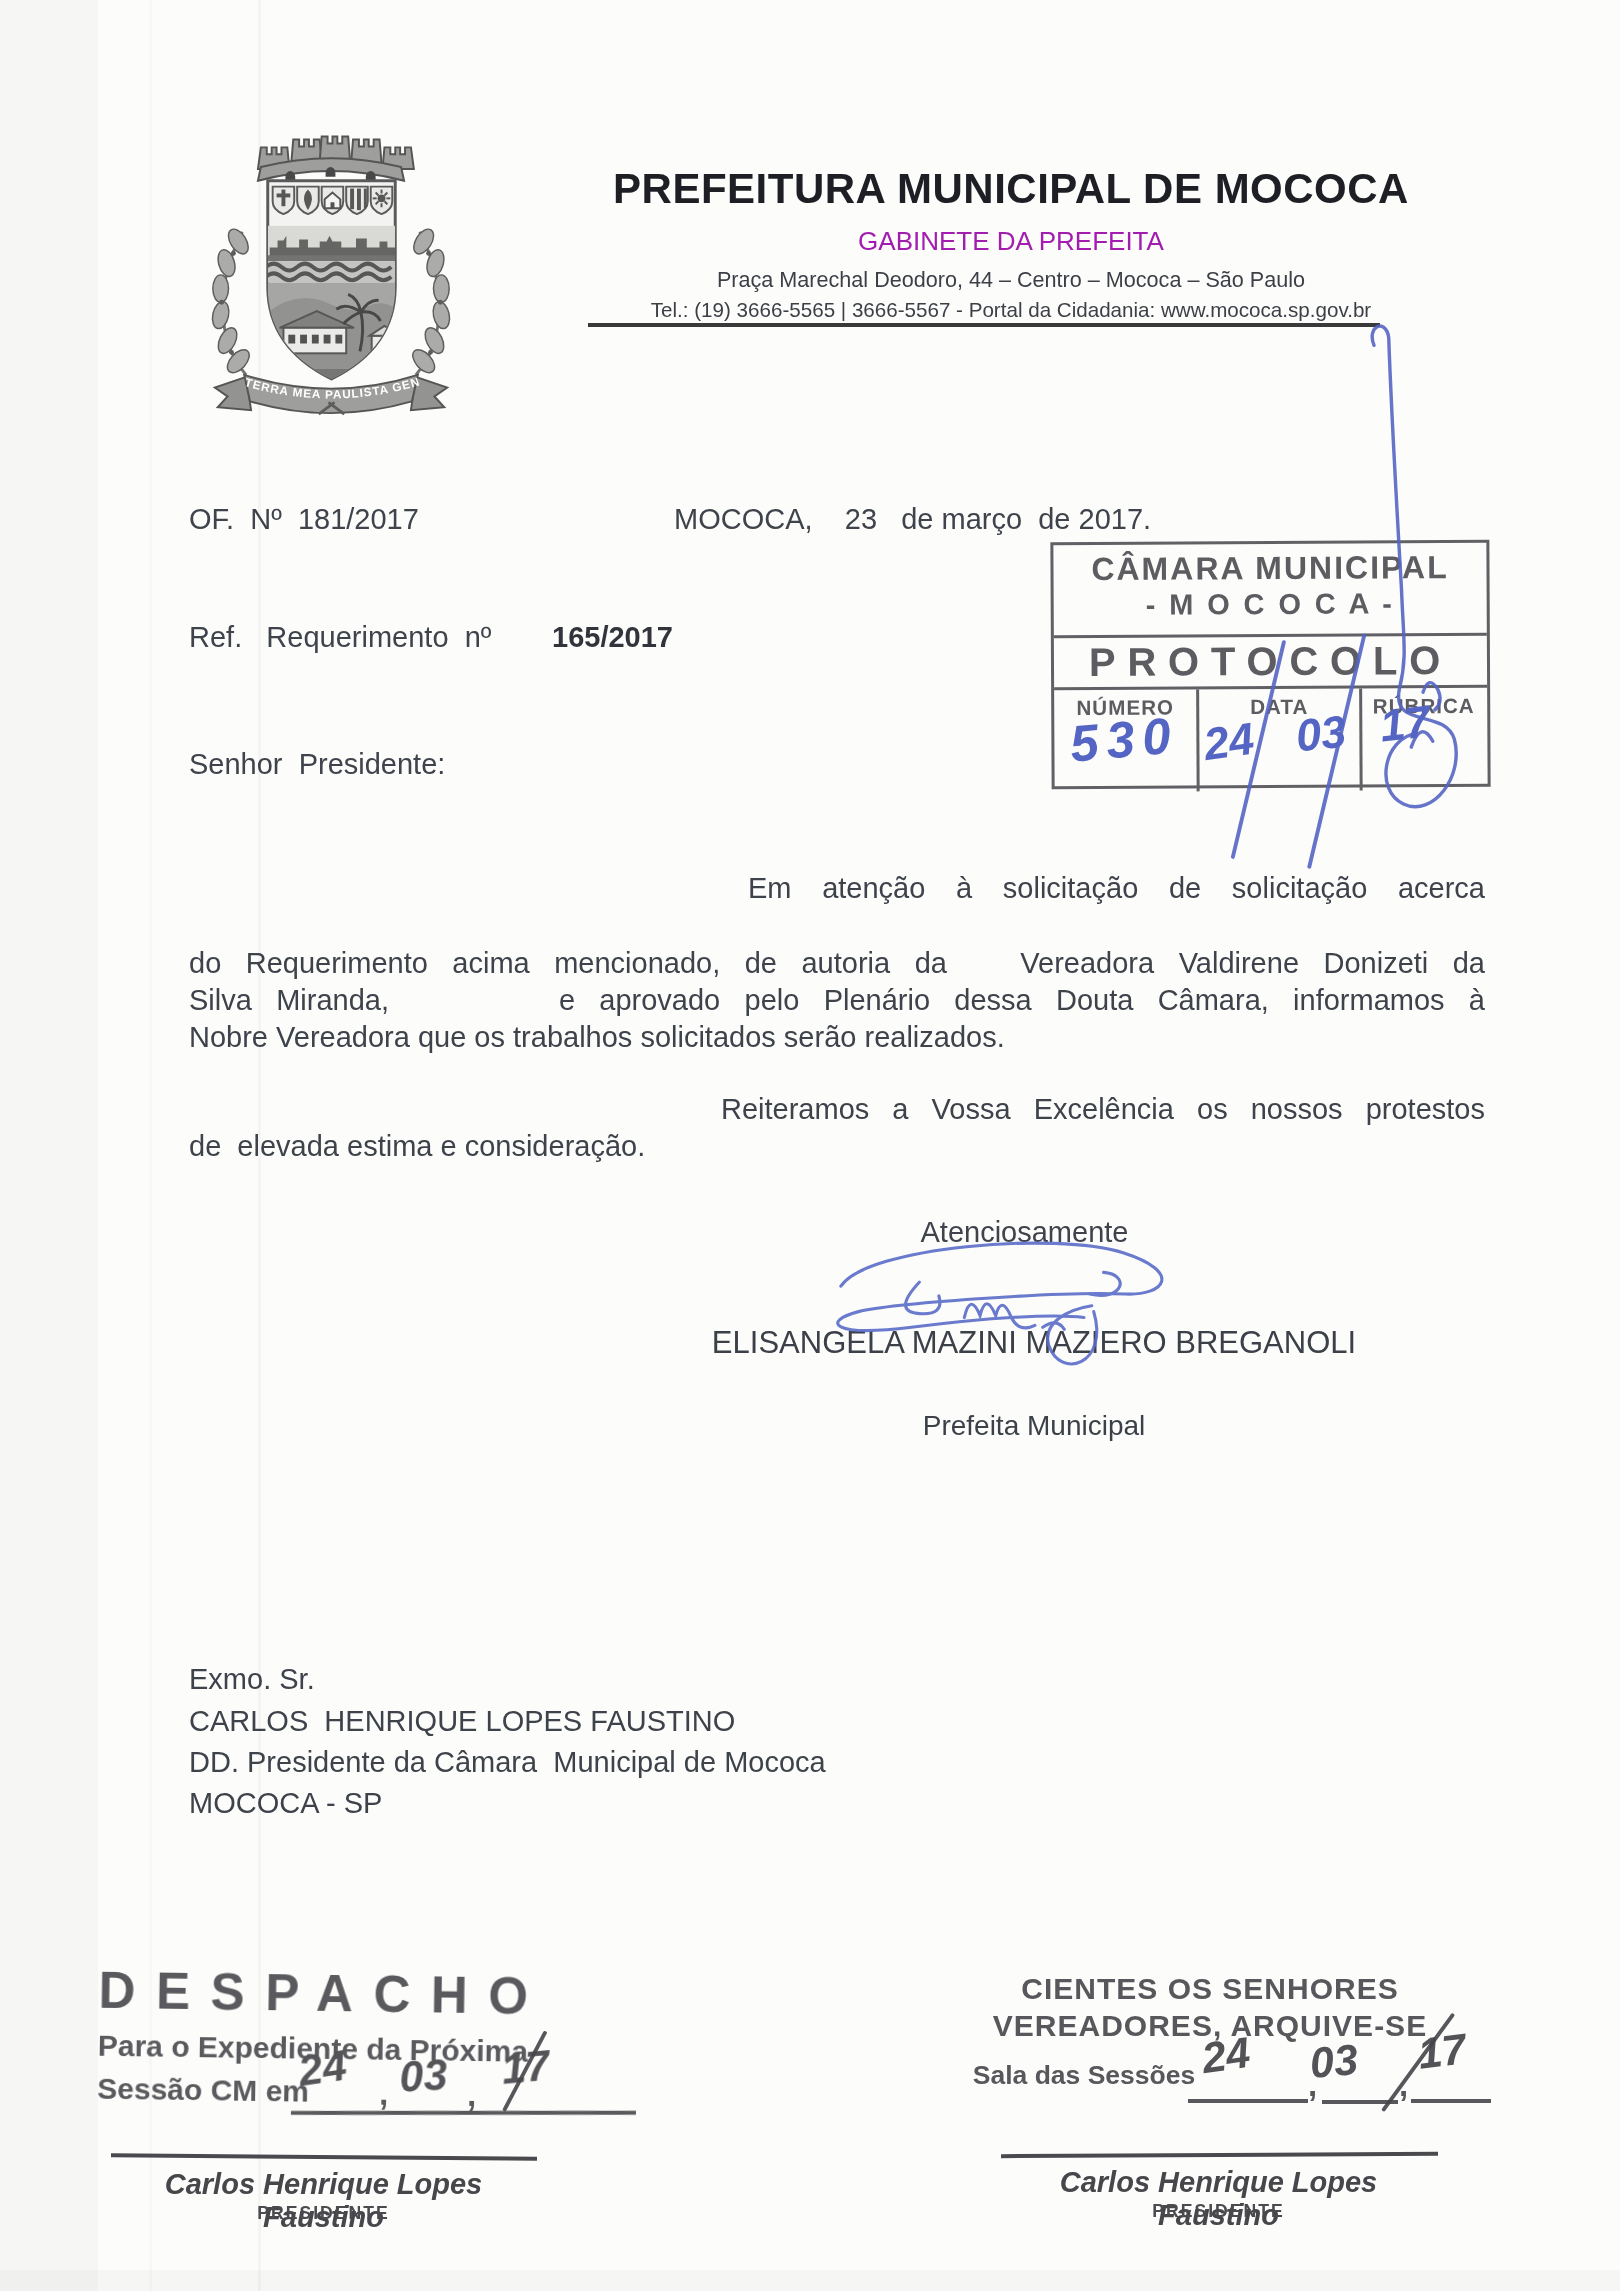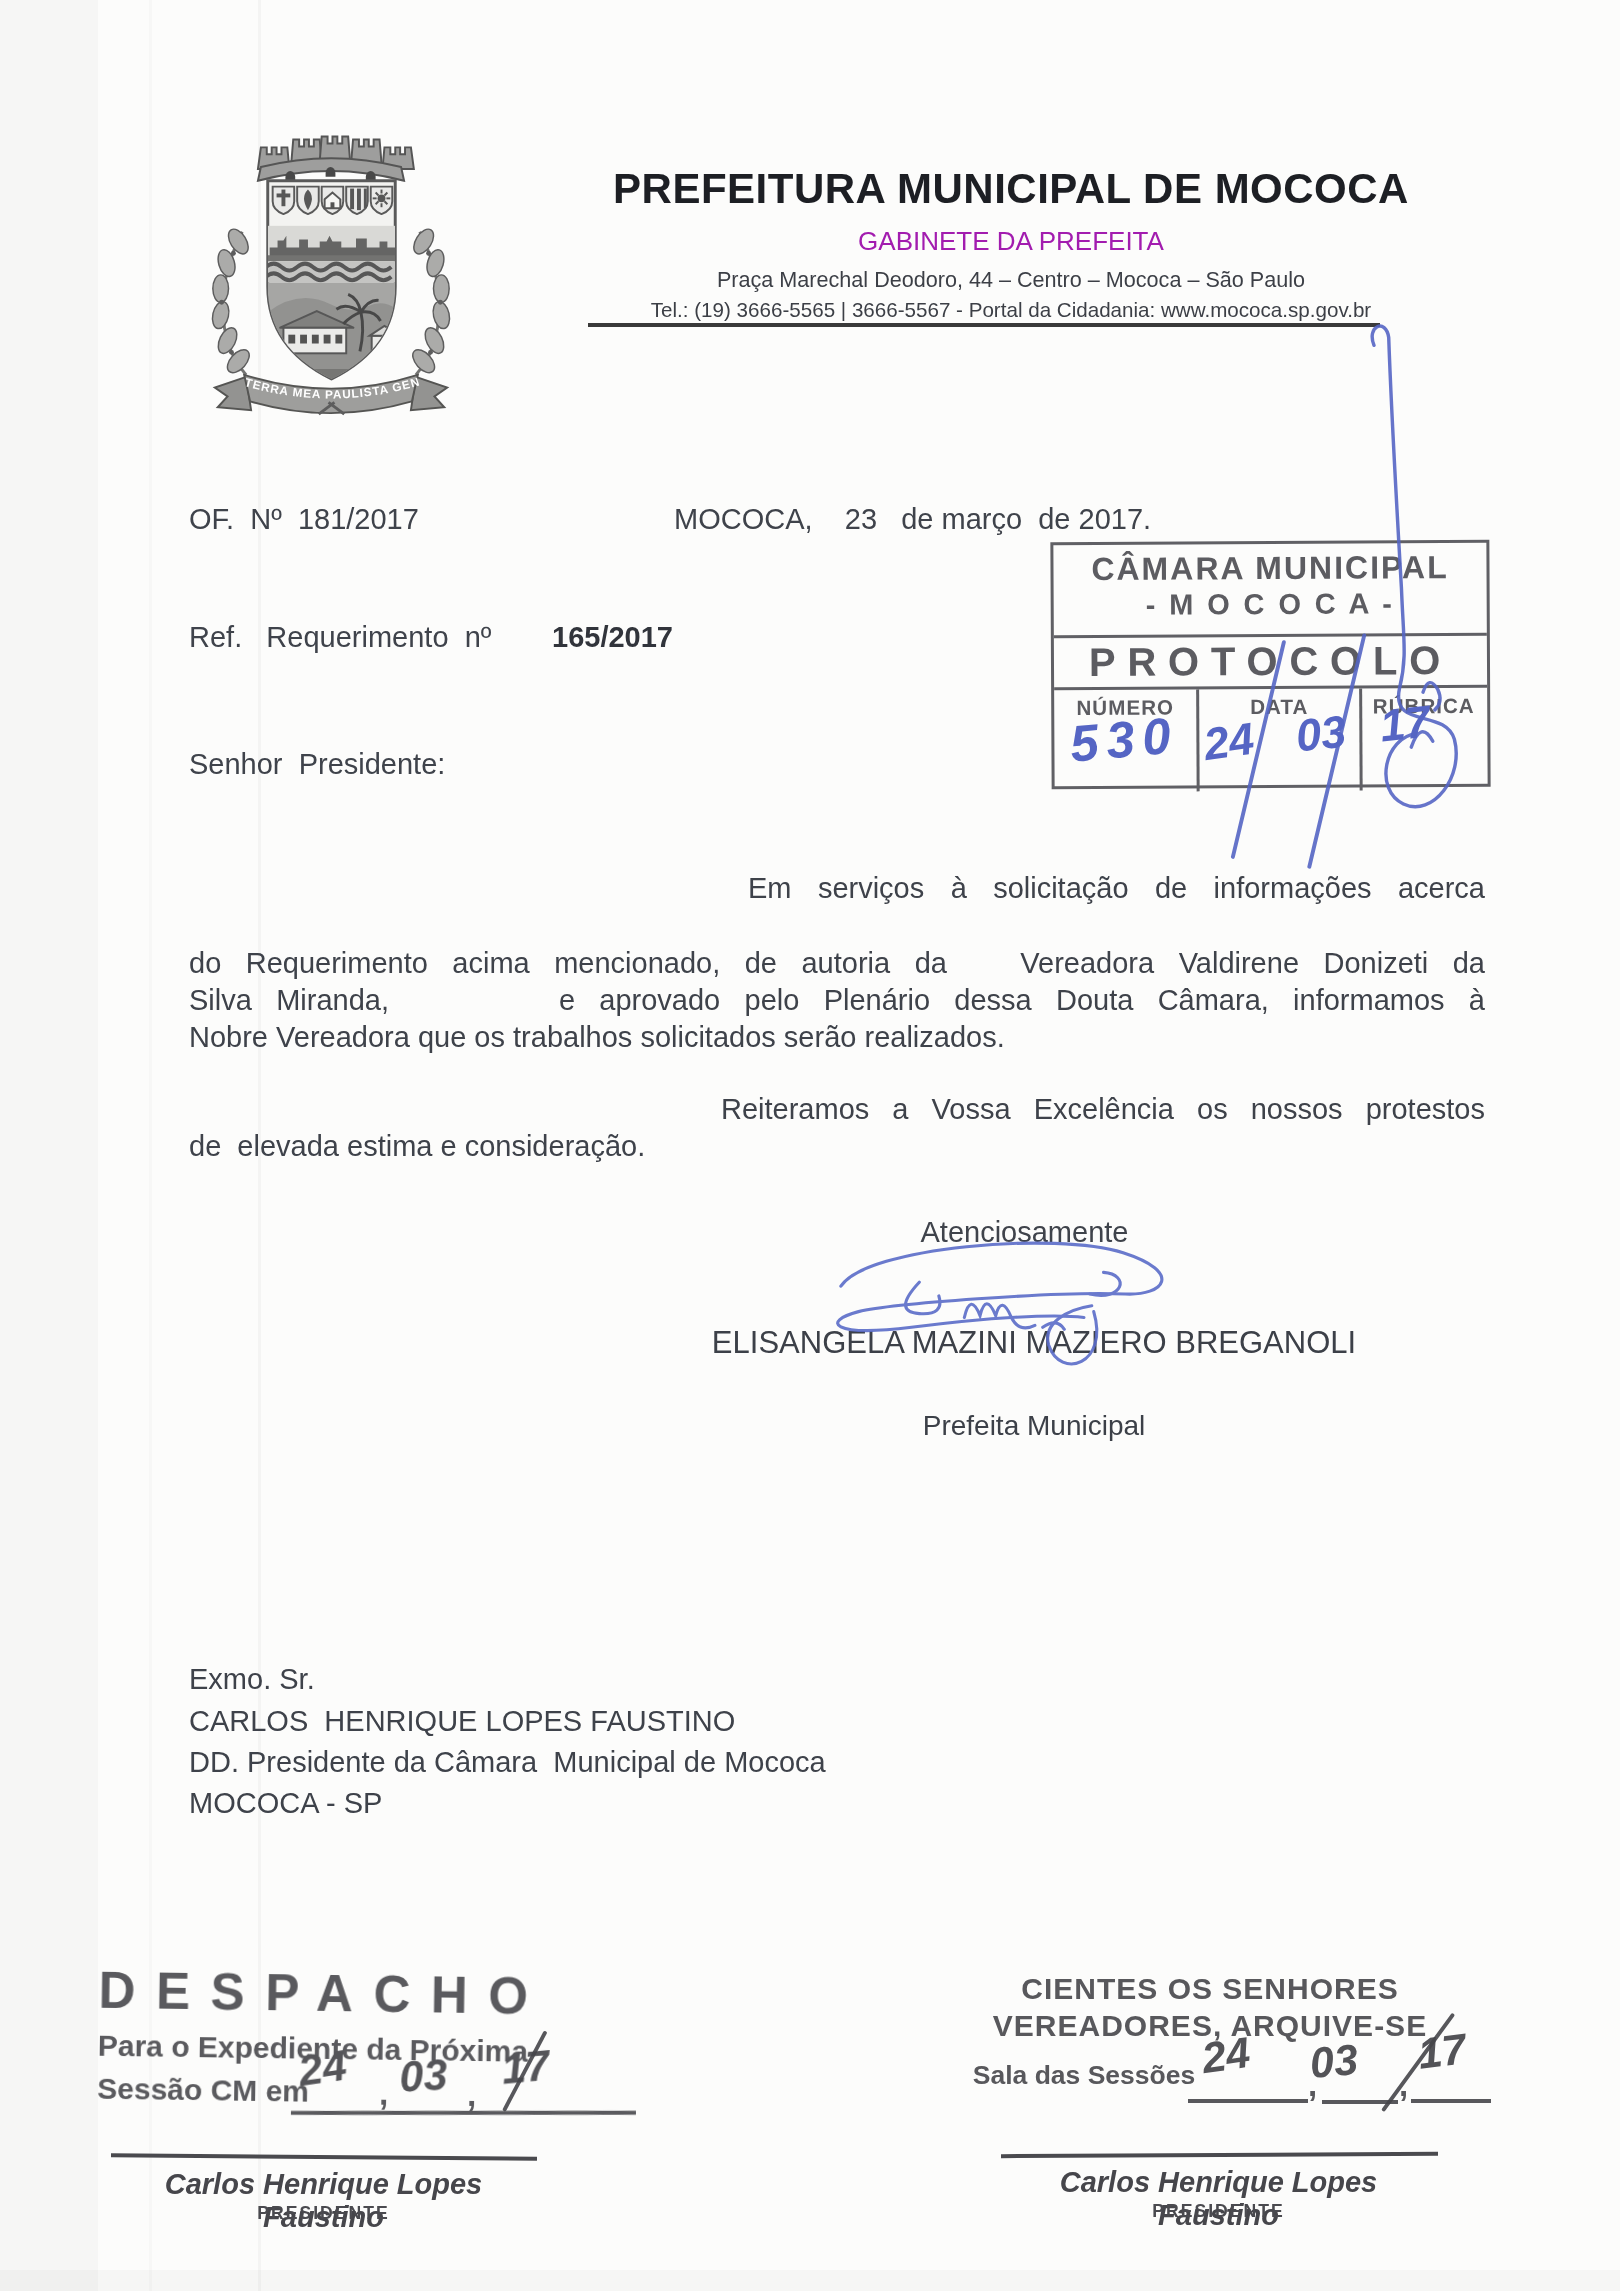--- a/index.html
+++ b/index.html
@@ -236,21 +236,21 @@
   <span class="hw blue" style="left:1070px;top:710px;font-size:51px;letter-spacing:7.8px;transform:rotate(-5deg)">530</span>
   <span class="hw blue" style="left:1204px;top:716px;font-size:45px;transform:rotate(-8deg)">24</span>
   <span class="hw blue" style="left:1296px;top:708px;font-size:45px;transform:rotate(-6deg)">03</span>
   <span class="hw blue" style="left:1380px;top:698px;font-size:45px;transform:rotate(-6deg)">17</span>
 
   <div class="abs line30 pre" style="left:189px;top:620px">Ref.&nbsp;&nbsp; Requerimento&nbsp; nº</div>
   <div class="abs line30 b pre" style="left:552px;top:620px;color:#31343b">165/2017</div>
 
   <div class="abs line30 pre" style="left:189px;top:747px">Senhor&nbsp; Presidente:</div>
 
-  <div class="abs bodyline just" style="left:748px;top:870px;width:737px">Em serviços à  solicitação de informações acerca</div>
+  <div class="abs bodyline just" style="left:748px;top:870px;width:737px">Em atenção à  solicitação de solicitação acerca</div>
   <div class="abs bodyline just" style="left:189px;top:945px;width:1296px">do Requerimento acima mencionado, de autoria da&nbsp;&nbsp; Vereadora Valdirene Donizeti da</div>
   <div class="abs bodyline just" style="left:189px;top:982px;width:1296px">Silva Miranda,&nbsp;&nbsp;&nbsp;&nbsp;&nbsp;&nbsp; e aprovado pelo Plenário dessa Douta Câmara, informamos à</div>
   <div class="abs bodyline pre" style="left:189px;top:1019px">Nobre Vereadora que os trabalhos solicitados serão realizados.</div>
 
   <div class="abs bodyline just" style="left:721px;top:1091px;width:764px">Reiteramos a Vossa Excelência os nossos protestos</div>
   <div class="abs bodyline pre" style="left:189px;top:1128px">de&nbsp; elevada estima e consideração.</div>
 
   <div class="abs line30" style="left:843px;top:1215px;width:363px;text-align:center">Atenciosamente</div>
   <div class="abs sigblock" style="left:686px;top:1325px;width:696px;font-size:31px">ELISANGELA MAZINI MAZIERO BREGANOLI</div>
   <div class="abs sigblock" style="left:686px;top:1410px;width:696px;font-size:28px">Prefeita Municipal</div>

